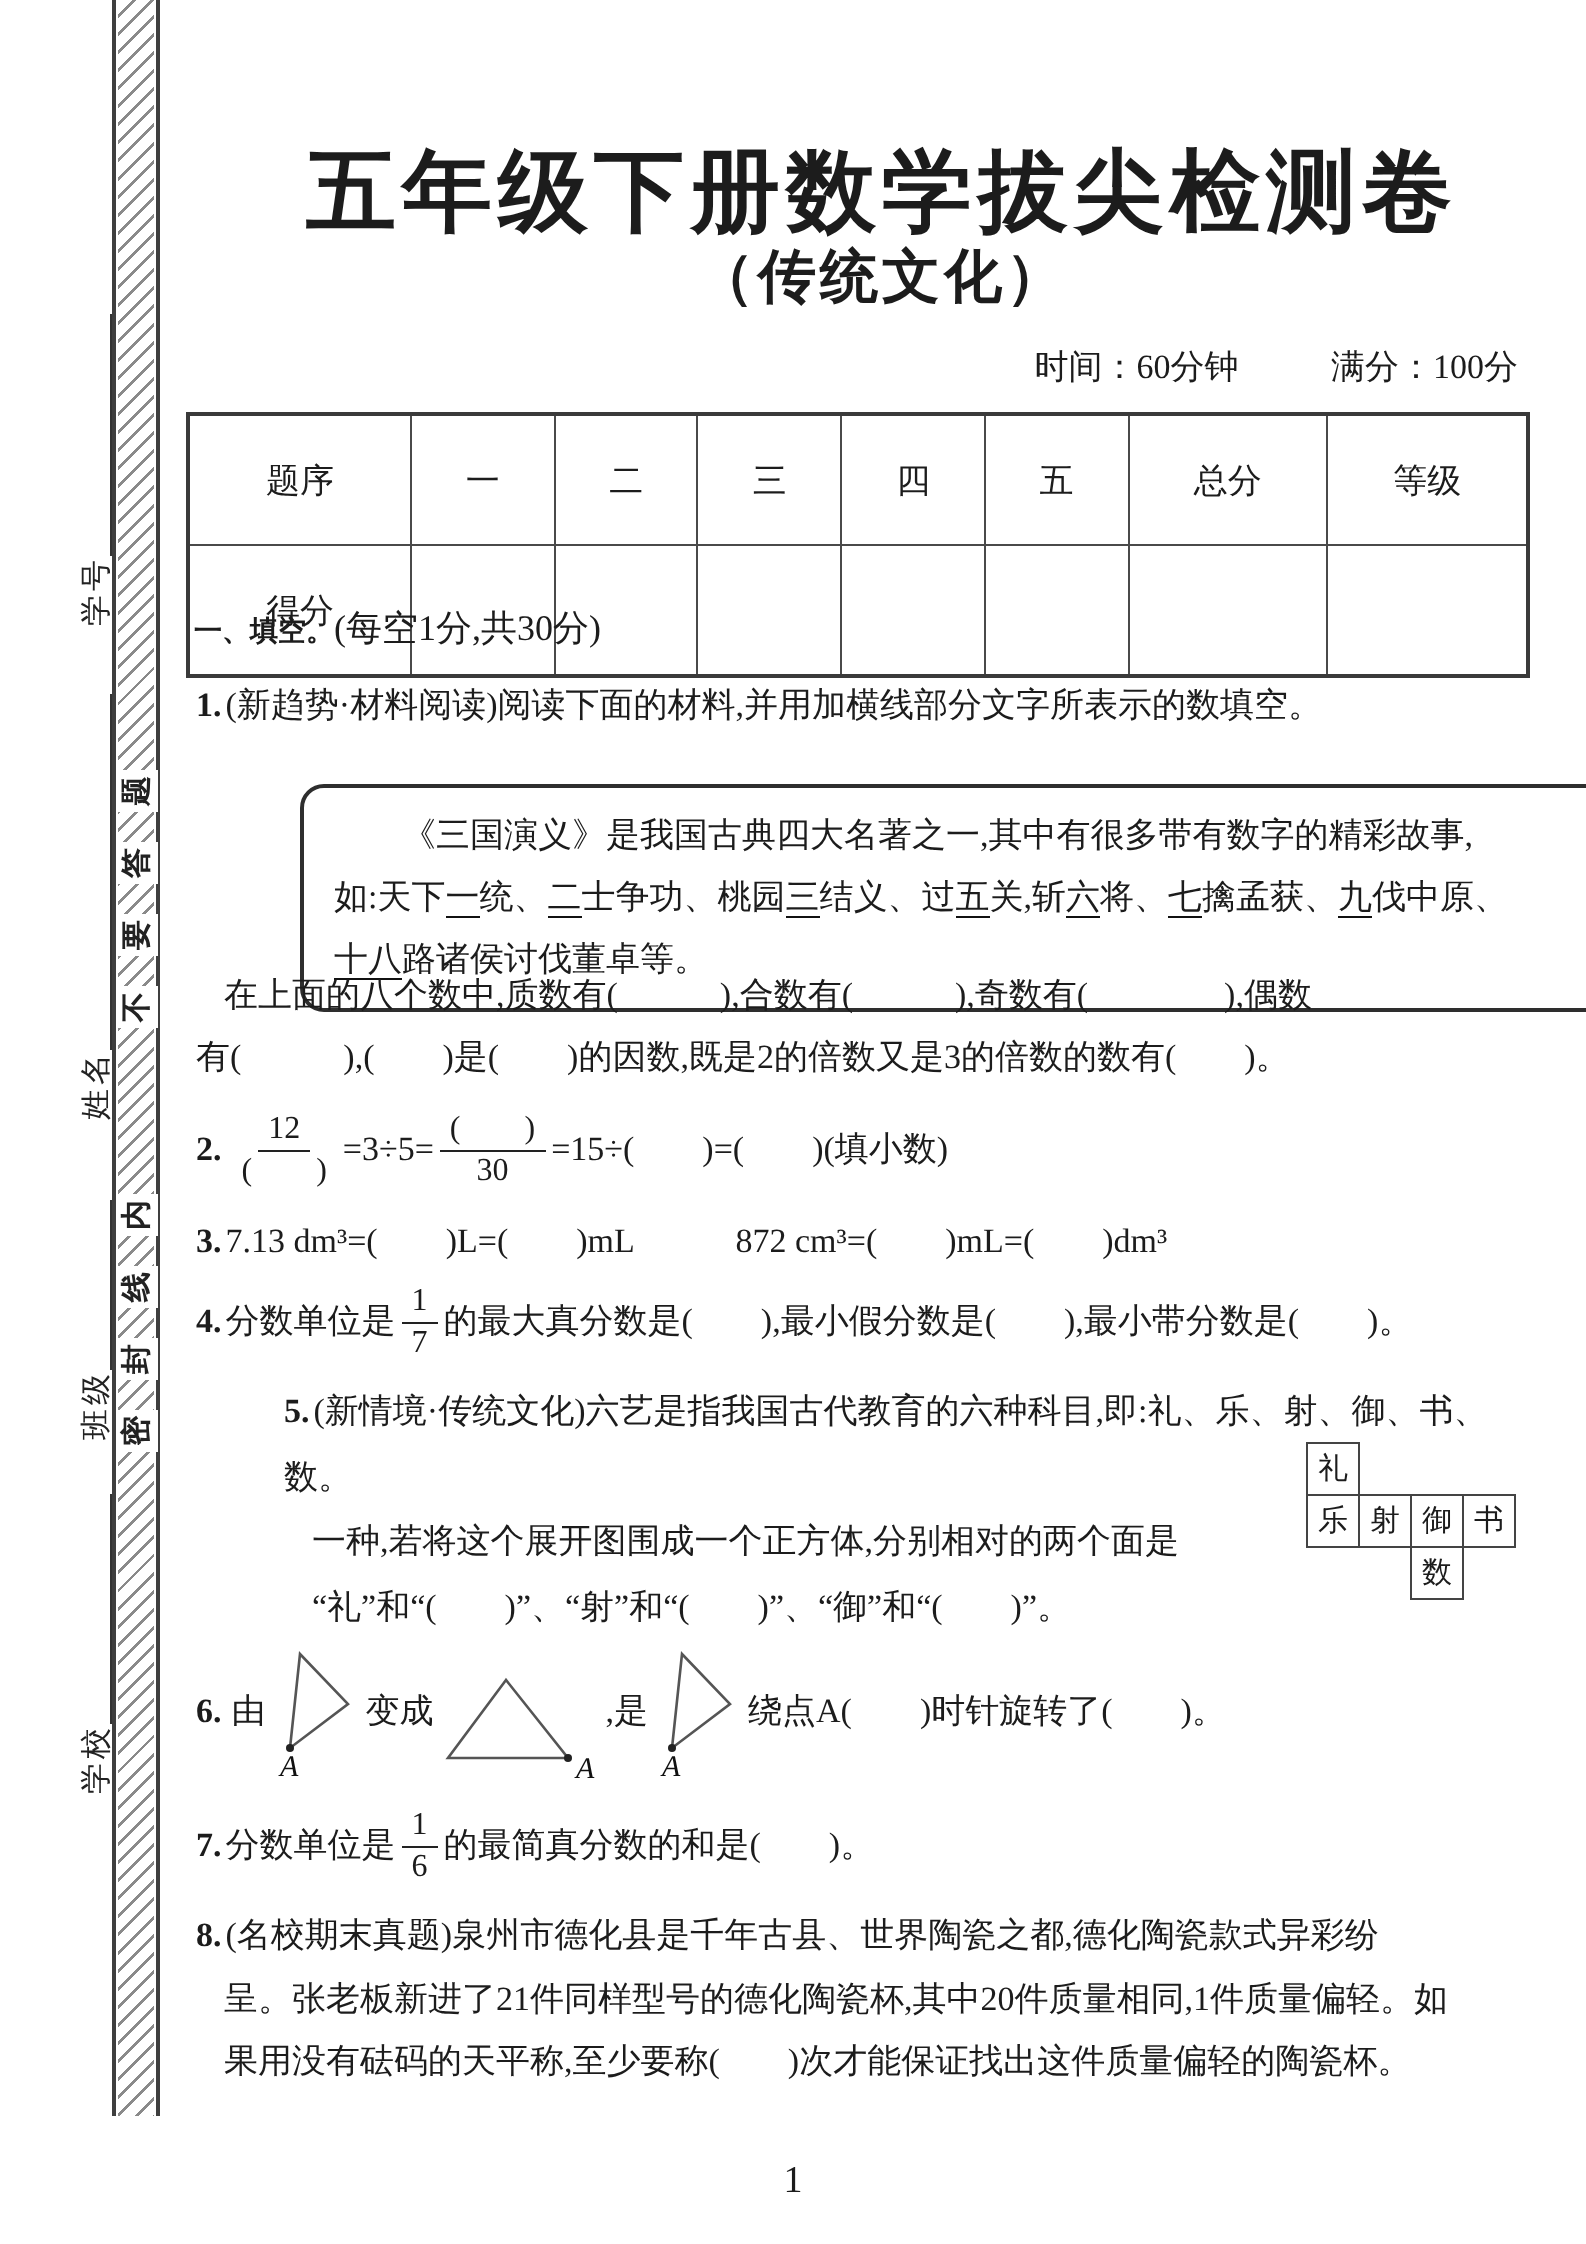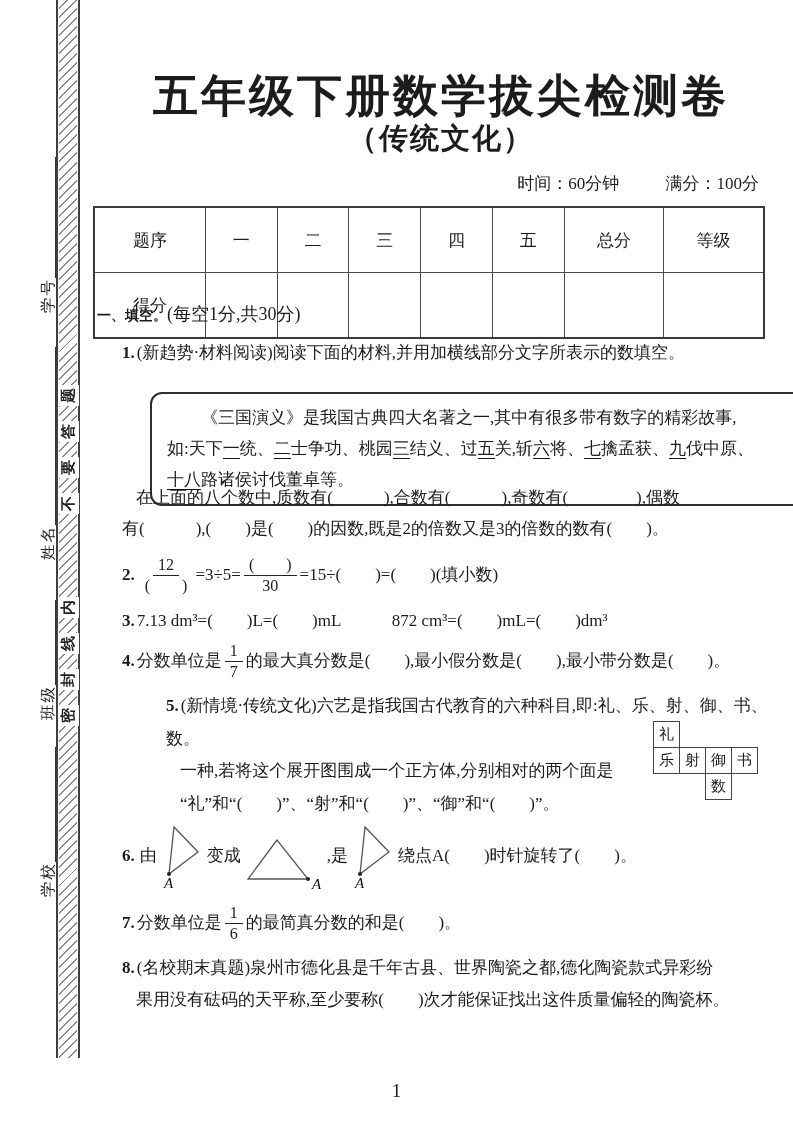--- a/index.html
+++ b/index.html
@@ -28,21 +28,21 @@
   .title{top:46px;text-align:center;font-size:45px;font-weight:bold;letter-spacing:3px;margin-top:20px;}
   .subtitle{top:119px;text-align:center;font-size:29px;font-weight:bold;letter-spacing:2px;}
   .meta{top:172px;text-align:right;padding-right:26px;width:662px;font-size:17px;}
   .meta .ml{margin-left:42px;}
   .tbl{top:206px;left:93px;width:672px;border-collapse:collapse;}
   .tbl td{border:1.2px solid #4a4a4a;height:38px;text-align:center;font-size:17px;padding:13px;}
   .tbl{border:2px solid #3a3a3a;}
   .tbl td.c0{width:84px;}
   .sec{top:302px;font-size:18px;}
   .sec b{font-size:14px;}
-  .q{position:absolute;left:122px;width:672px;font-size:17px;line-height:30px;}
+  .q{position:absolute;left:98px;width:672px;font-size:17px;line-height:30px;}
   .qnum{font-weight:bold;padding-right:2px;}
   .q1{top:338px;}
   .box{position:absolute;left:150px;top:392px;width:740px;box-sizing:border-box;
        border:2px solid #2e2e2e;border-radius:12px;padding:8px 15px 9px 15px;
        font-size:17px;line-height:31px;}
   .useg{border-bottom:1.6px solid #111;}
   .para{top:482px;line-height:31px;}
   .ind{padding-left:14px;}
   .row{display:flex;align-items:center;white-space:nowrap;}
   .q2{top:548px;height:54px;}
@@ -241,17 +241,18 @@
     <span>分数单位是</span>
     <span class="frac">
       <span class="fnum">1</span>
       <span class="fden">6</span>
     </span>
     <span>的最简真分数的和是(　　)。</span>
   </div>
 
   <div class="q q8">
     <div class="ln"><span class="qnum">8.</span><span>(名校期末真题)泉州市德化县是千年古县、世界陶瓷之都,德化陶瓷款式异彩纷</span></div>
+    <div class="ln ind">呈。张老板新进了21件同样型号的德化陶瓷杯,其中20件质量相同,1件质量偏轻。如</div>
     <div class="ln ind">果用没有砝码的天平称,至少要称(　　)次才能保证找出这件质量偏轻的陶瓷杯。</div>
   </div>
 
   <div class="pagenum">1</div>
 </div>
 
 </body></html>

